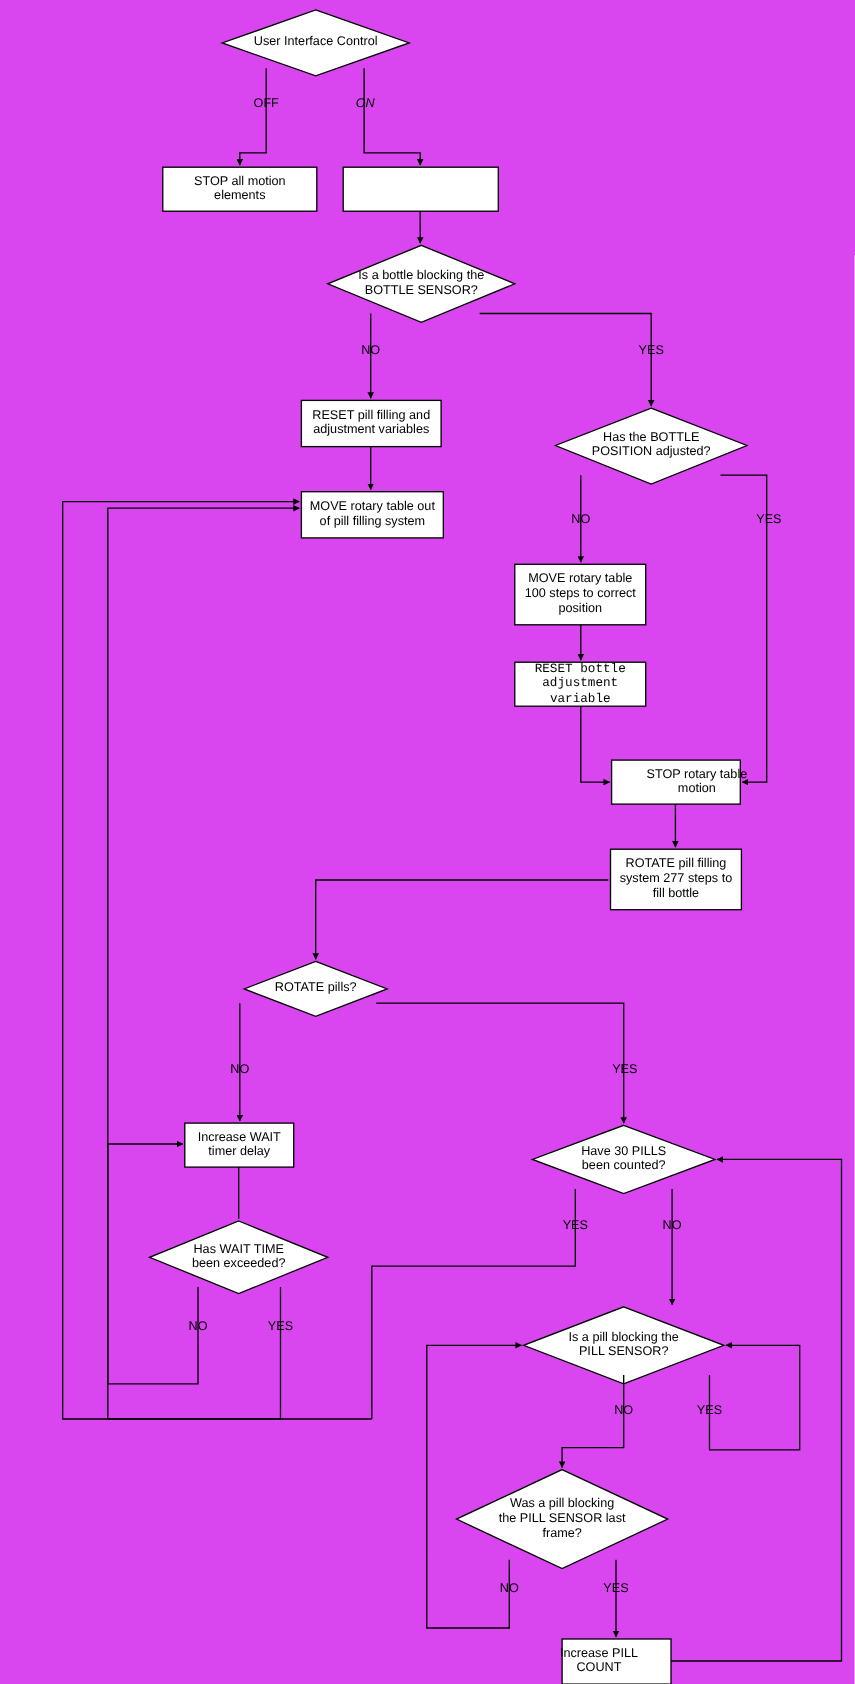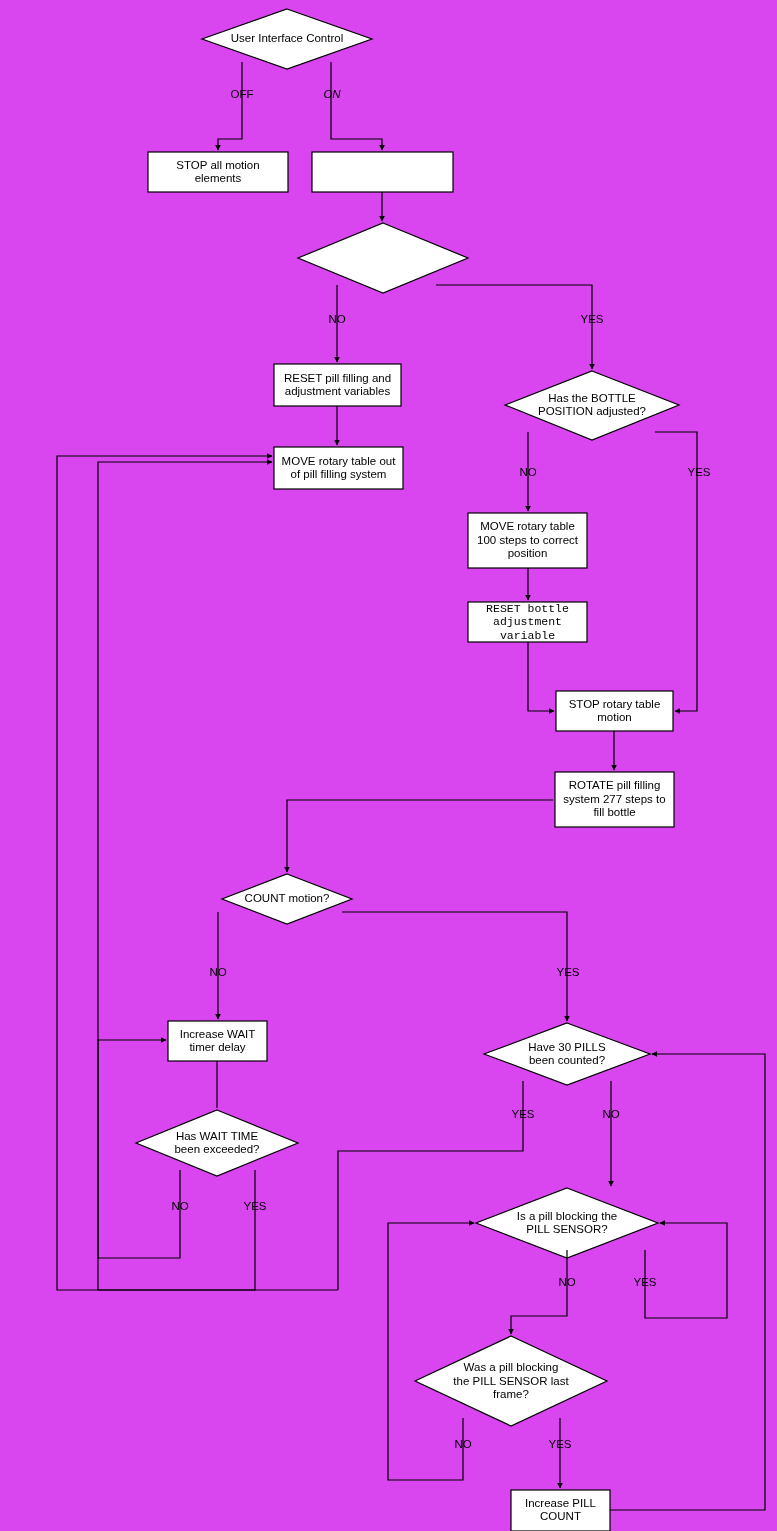--- a/index.html
+++ b/index.html
@@ -156,63 +156,65 @@
 
     </g>
   </svg>
 
   <div class="node-label" style="left:207px; top:22px; width:160px; height:34px;">User Interface Control</div>
 
   <div class="node-label" style="left:150px; top:154px; width:136px; height:36px;">STOP all motion
 elements</div>
 
 
+  <div class="node-label" style="left:303px; top:241px; width:160px; height:34px;">Is a bottle blocking the
+BOTTLE SENSOR?</div>
 
   <div class="node-label" style="left:275px; top:366px; width:125px; height:38px;">RESET pill filling and
 adjustment variables</div>
 
   <div class="node-label" style="left:275px; top:449px; width:127px; height:38px;">MOVE rotary table out
 of pill filling system</div>
 
   <div class="node-label" style="left:512px; top:388px; width:160px; height:34px;">Has the BOTTLE
 POSITION adjusted?</div>
 
   <div class="node-label" style="left:469px; top:515px; width:117px; height:51px;">MOVE rotary table
 100 steps to correct
 position</div>
 
   <div class="node-label" style="left:469px; top:604px; width:117px; height:36px;font-family:Liberation Mono, monospace;">RESET bottle
 adjustment variable</div>
 
-  <div class="node-label" style="left:557px; top:693px; width:115px; height:36px;">STOP rotary table
+  <div class="node-label" style="left:576px; top:693px; width:115px; height:36px;">STOP rotary table
 motion</div>
 
   <div class="node-label" style="left:556px; top:774px; width:117px; height:51px;">ROTATE pill filling
 system 277 steps to
 fill bottle</div>
 
-  <div class="node-label" style="left:232px; top:890px; width:110px; height:18px;">COUNT motion?</div>
+  <div class="node-label" style="left:232px; top:890px; width:110px; height:18px;">ROTATE pills?</div>
 
   <div class="node-label" style="left:169px; top:1023px; width:97px; height:36px;">Increase WAIT
 timer delay</div>
 
   <div class="node-label" style="left:147px; top:1126px; width:140px; height:34px;">Has WAIT TIME
 been exceeded?</div>
 
   <div class="node-label" style="left:497px; top:1037px; width:140px; height:34px;">Have 30 PILLS
 been counted?</div>
 
   <div class="node-label" style="left:487px; top:1206px; width:160px; height:34px;">Is a pill blocking the
 PILL SENSOR?</div>
 
   <div class="node-label" style="left:431px; top:1356px; width:160px; height:51px;">Was a pill blocking
 the PILL SENSOR last
 frame?</div>
 
-  <div class="node-label" style="left:512px; top:1492px; width:97px; height:36px;">Increase PILL
+  <div class="node-label" style="left:496px; top:1492px; width:97px; height:36px;">Increase PILL
 COUNT</div>
 
   <div class="edge-label" style="left:222px; top:88px; width:40px;">OFF</div>
   <div class="edge-label" style="left:312px; top:88px; width:40px;font-style:italic;">ON</div>
 
   <div class="edge-label" style="left:317px; top:313px; width:40px;">NO</div>
   <div class="edge-label" style="left:570px; top:313px; width:44px;">YES</div>
 
   <div class="edge-label" style="left:508px; top:466px; width:40px;">NO</div>
   <div class="edge-label" style="left:677px; top:466px; width:44px;">YES</div>

